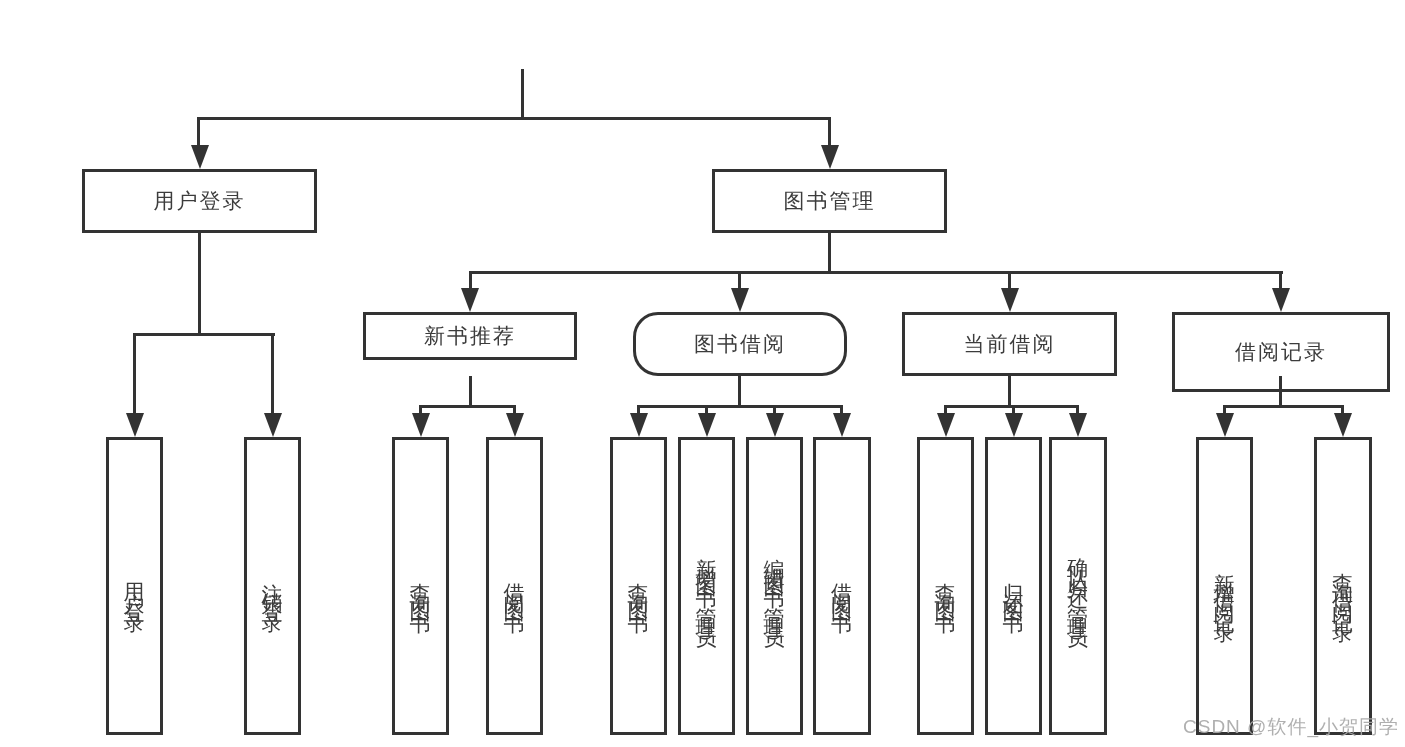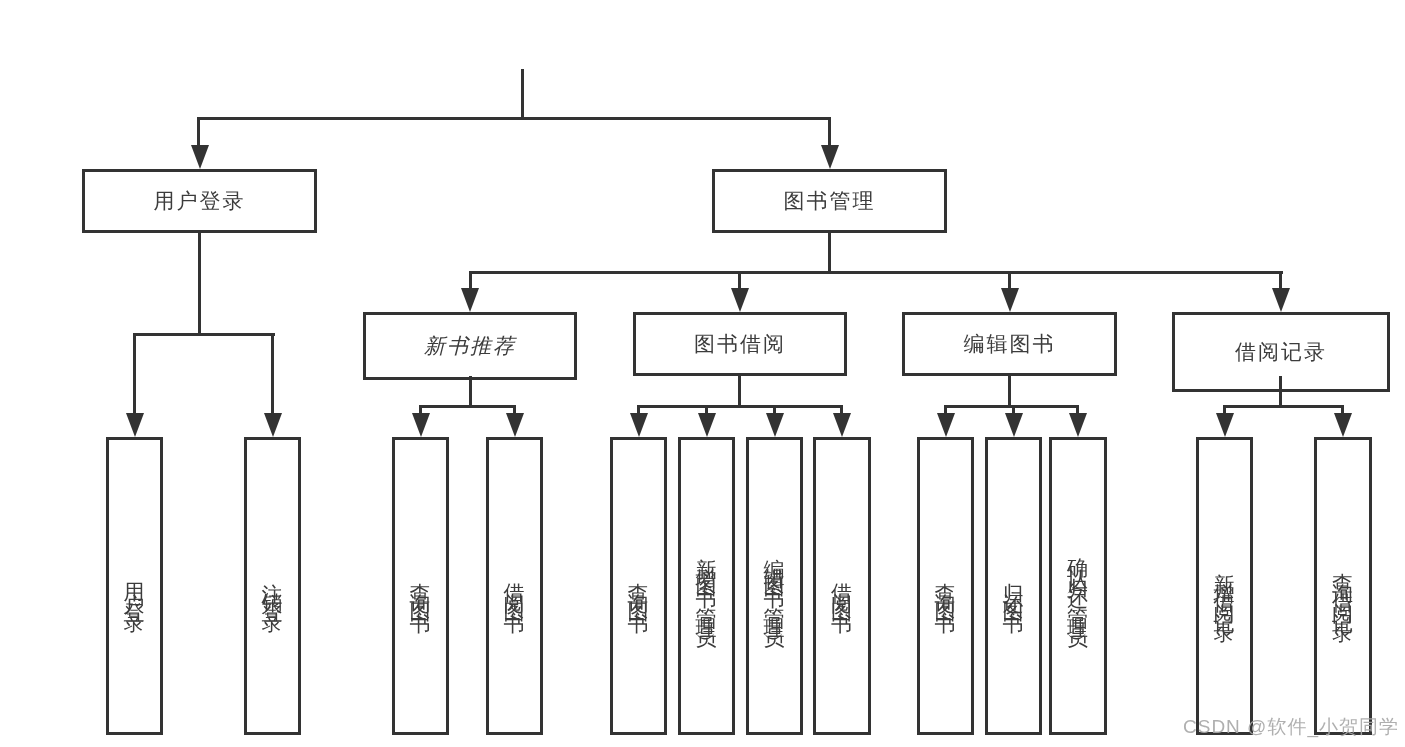--- a/index.html
+++ b/index.html
@@ -34,28 +34,28 @@
 <div class="canvas">
 
 
   <div class="box" style="left:82px;top:169px;width:235px;height:64px;">
     <span>用户登录</span>
   </div>
   <div class="box" style="left:712px;top:169px;width:235px;height:64px;">
     <span>图书管理</span>
   </div>
 
-  <div class="box" style="left:363px;top:312px;width:214px;height:68px;font-style:italic;">
+  <div class="box" style="left:363px;top:312px;width:214px;height:48px;">
     <span>新书推荐</span>
   </div>
-  <div class="box" style="left:633px;top:312px;width:214px;height:64px;">
+  <div class="box" style="left:633px;top:312px;width:214px;height:64px;border-radius:25px;">
     <span>图书借阅</span>
   </div>
   <div class="box" style="left:902px;top:312px;width:215px;height:64px;">
-    <span>编辑图书</span>
+    <span>当前借阅</span>
   </div>
   <div class="box" style="left:1172px;top:312px;width:218px;height:80px;">
     <span>借阅记录</span>
   </div>
 
   <div class="box vbox" style="left:106px;top:437px;width:57px;height:298px;">
     <span class="vtxt">用户登录</span>
   </div>
   <div class="box vbox" style="left:244px;top:437px;width:57px;height:298px;">
     <span class="vtxt">注销登录</span>

